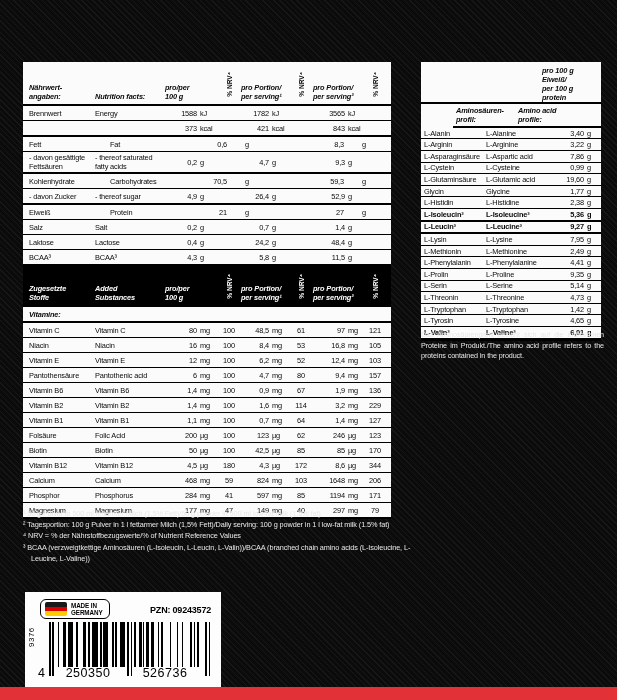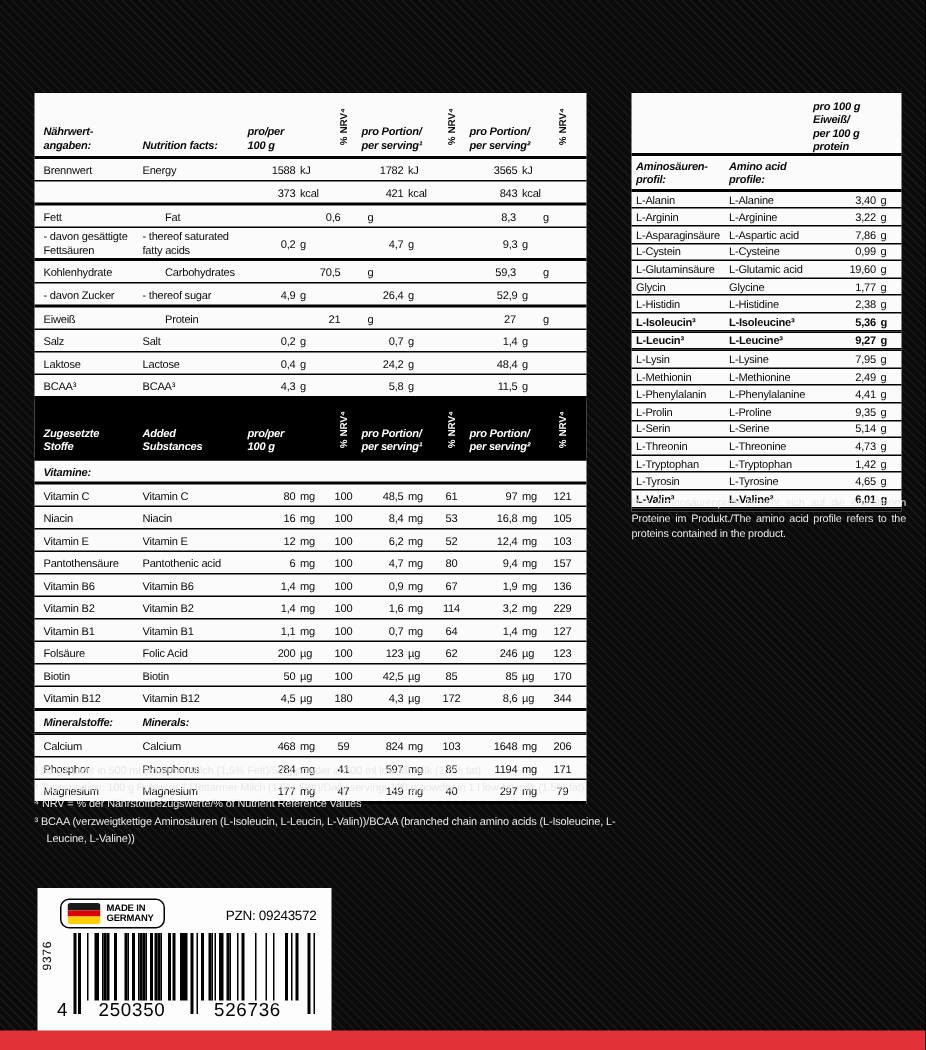--- a/index.html
+++ b/index.html
@@ -34,36 +34,36 @@
   .nrow:first-of-type{border-top:none;}
   .labelrow{font-weight:bold;border-top:2px solid #000;border-bottom:1.2px solid #000;}
   .labelrow .en{grid-column:2/12;}
   .band{background:#000;color:#fff;margin-top:0;border-top:2px solid #000;min-height:32px;padding-top:4px;padding-bottom:3px;align-items:end;}
   .band .vert{color:#fff;align-self:center;}
   .nutri-panel{border-bottom:2px solid #000;}
   
   .agrid{display:grid;grid-template-columns:62px 72px 26px 12px;align-items:center;padding:0 3px;}
   .ahead{padding-top:4px;border-bottom:2.2px solid #000;}
   .ahead .valcol{grid-column:3/5;text-align:left;margin-left:-16px;}
-  .ahead-names{align-items:end;padding-bottom:2px;}
+  .ahead-names{align-items:end;padding-bottom:2px;margin-left:32px;}
   .arow{border-top:1.1px solid #000;min-height:10.6px;}
   .arow:first-of-type{border-top:none;}
   .arow.boldrow{font-weight:bold;border-bottom:1.8px solid #000;}
   .amino-panel{border-bottom:2px solid #000;}
   
   .amino-note{position:absolute;left:421px;top:330px;width:183px;color:#e8e8e8;font-size:7.2px;line-height:10.5px;text-align:justify;letter-spacing:-0.1px;}
   .footnotes{position:absolute;left:23px;top:508px;width:400px;color:#e8e8e8;}
   .fn{font-size:7.3px;line-height:11.2px;padding-left:8px;text-indent:-8px;letter-spacing:-0.1px;}
   
   .barcode-box{position:absolute;left:25px;top:592px;width:196px;height:96px;background:#fdfdfd;}
   .made-badge{position:absolute;left:15px;top:7px;display:flex;align-items:center;gap:4px;border:1.3px solid #000;border-radius:6px;padding:2px 6px 2px 4px;background:#fff;}
   .flag{width:22px;height:14px;display:flex;flex-direction:column;border-radius:2px;overflow:hidden;}
   .flag i{flex:1;display:block;}
   .made-text{font-size:6.3px;line-height:7px;font-weight:bold;color:#000;letter-spacing:-0.1px;}
-  .pzn{position:absolute;right:10px;top:13px;font-size:9px;font-weight:normal;color:#000;letter-spacing:-0.2px;}
+  .pzn{position:absolute;right:10px;top:13px;font-size:9px;font-weight:bold;color:#000;letter-spacing:-0.2px;}
   .bars-wrap{position:absolute;left:24px;top:30px;width:162px;height:56px;}
   .bars-wrap .bar{position:absolute;top:0;background:#000;}
   .bc-num{position:absolute;color:#000;font-size:12.5px;line-height:12px;bottom:-1px;letter-spacing:0.5px;}
   .bc-first{left:-11px;}
   .bc-g1{left:6px;width:66px;text-align:center;background:#fdfdfd;}
   .bc-g2{left:83px;width:66px;text-align:center;background:#fdfdfd;}
   .side-num{position:absolute;left:2px;top:55px;transform:rotate(-90deg);transform-origin:left top;font-size:8px;color:#000;letter-spacing:0.5px;}
   .red-strip{position:absolute;left:0;bottom:0;width:617px;height:13px;}
 </style>
 </head>
@@ -362,24 +362,20 @@
           <span class="c">Vitamin B12</span>
           <span class="c num">4,5</span>
           <span class="c unit">µg</span>
           <span class="c nrv">180</span>
           <span class="c num">4,3</span>
           <span class="c unit">µg</span>
           <span class="c nrv">172</span>
           <span class="c num">8,6</span>
           <span class="c unit">µg</span>
           <span class="c nrv">344</span>
-        </div>
-        <div class="ngrid nrow labelrow">
-          <span class="c b">Mineralstoffe:</span>
-          <span class="c b en">Minerals:</span>
         </div>
         <div class="ngrid nrow">
           <span class="c">Calcium</span>
           <span class="c">Calcium</span>
           <span class="c num">468</span>
           <span class="c unit">mg</span>
           <span class="c nrv">59</span>
           <span class="c num">824</span>
           <span class="c unit">mg</span>
           <span class="c nrv">103</span>

